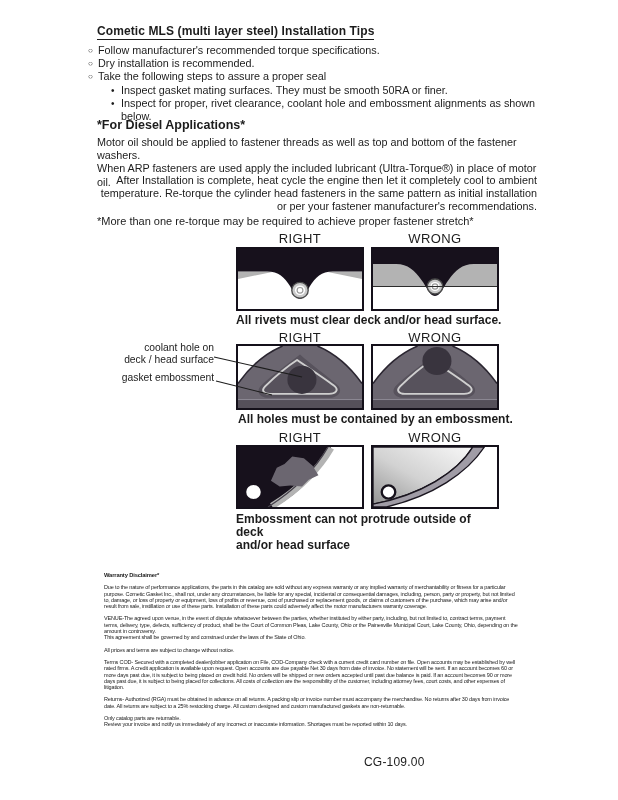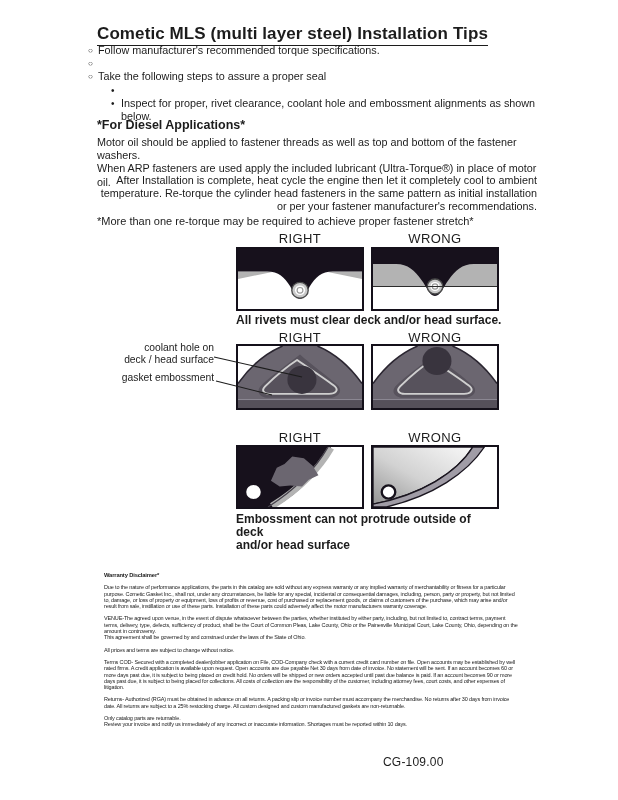--- a/index.html
+++ b/index.html
@@ -4,21 +4,21 @@
 <style>
   html,body{margin:0;padding:0;background:#e8e8e8;}
   .page{
     position:relative;width:618px;height:800px;background:var(--paper,#fff);
     margin:0 auto;overflow:hidden;color:var(--ink,#1c1c1c);
     font-family:"Liberation Sans", sans-serif;
   }
   .abs{position:absolute;}
   .pre{white-space:pre-line;}
   .title{
-    left:97px;top:24px;font-size:17px;font-weight:bold;
+    left:97px;top:24px;font-size:12px;font-weight:bold;
     border-bottom:1.6px solid var(--ink,#1c1c1c);padding-bottom:1px;letter-spacing:.1px;
   }
   .bullets{left:88px;top:44px;font-size:10.8px;line-height:13.2px;width:450px;}
   .b-row{display:flex;align-items:flex-start;}
   .b-row.sub{margin-left:23px;}
   .b-marker{width:10px;flex:0 0 10px;font-size:8px;line-height:13.2px;}
   .b-row.sub .b-marker{font-size:10px;}
   .sect-head{left:97px;top:118px;font-size:12.5px;font-weight:bold;}
   .body-par{font-size:10.8px;line-height:13.2px;width:440px;}
   .p1{left:97px;top:136px;}
@@ -28,44 +28,46 @@
   .dbox{
     width:128px;height:64px;border:2px solid #14101a;box-sizing:border-box;background:#fff;
   }
   .dbox svg{display:block;width:100%;height:100%;}
   .dbox2{height:66px;}
   .caption{font-size:12px;font-weight:bold;line-height:13px;}
   .callout{width:110px;text-align:right;font-size:10.3px;line-height:12px;}
   .legal{left:104px;top:572px;width:414px;font-size:5.5px;line-height:6.3px;letter-spacing:-0.15px;color:#222;}
   .legal h6{font-size:5.8px;margin:0 0 6px 0;}
   .legal p{margin:0 0 6px 0;}
-  .pagenum{left:383px;top:755px;font-size:12px;letter-spacing:.2px;}
+  .pagenum{left:364px;top:755px;font-size:12px;letter-spacing:.2px;}
   .ptr{pointer-events:none;}
 </style>
 </head>
 <body>
 
 <div class="page">
 
   <div class="abs title">Cometic MLS (multi layer steel) Installation Tips</div>
 
   <div class="abs bullets">
     <div class="b-row">
       <span class="b-marker">○</span>
       <span>Follow manufacturer's recommended torque specifications.</span>
     </div>
     <div class="b-row">
       <span class="b-marker">○</span>
+      <span>Dry installation is recommended.</span>
     </div>
     <div class="b-row">
       <span class="b-marker">○</span>
       <span>Take the following steps to assure a proper seal</span>
     </div>
     <div class="b-row sub">
       <span class="b-marker">•</span>
+      <span>Inspect gasket mating surfaces.  They must be smooth 50RA or finer.</span>
     </div>
     <div class="b-row sub">
       <span class="b-marker">•</span>
       <span>Inspect for proper, rivet clearance, coolant hole and embossment alignments as shown below.</span>
     </div>
   </div>
 
   <div class="abs body-par p1 pre">Motor oil should be applied to fastener threads as well as top and bottom of the fastener washers.
 When ARP fasteners are used apply the included lubricant (Ultra-Torque®) in place of motor oil.</div>
   <div class="abs sect-head">*For Diesel Applications*</div>
@@ -138,20 +140,21 @@
       <path d="M61 15 C75 25 93 37 100 43 C104 47 101 51 94 51 L33 51 C26 51 24 47 28 43 C38 33 49 23 61 15 Z" fill="none" stroke="var(--emboss-line,#cfcfcf)" stroke-width="2"></path>
       <circle cx="66" cy="16" r="15" fill="#39343e"></circle>
     </svg>
   </div>
 
   <svg class="abs ptr" style="left:212px;top:350px;" width="96" height="50">
     <line x1="2" y1="7" x2="90" y2="27" stroke="#1c1c1c" stroke-width="1.1"></line>
     <line x1="4" y1="31" x2="60" y2="45" stroke="#1c1c1c" stroke-width="1.1"></line>
   </svg>
 
+  <div class="abs caption" style="left:238px;top:413px;">All holes must be contained by an embossment.</div>
 
   <div class="abs rw-label" style="left:236px;top:430px;">RIGHT</div>
   <div class="abs rw-label" style="left:371px;top:430px;">WRONG</div>
 
   <div class="abs dbox" style="left:236px;top:445px;">
     <svg viewBox="0 0 128 64" preserveAspectRatio="none">
       <rect x="0" y="0" width="128" height="64" fill="var(--diagram-black,#17111c)"></rect>
       <path d="M96 0 H128 V64 H38 C64 49 84 27 96 0 Z" fill="#ffffff"></path>
       <path d="M35 63 C60 47 82 26 96 1" fill="none" stroke="var(--gray-light,#b3b3b3)" stroke-width="7"></path>
       <path d="M31 64 C57 47 79 25 93 0" fill="none" stroke="#46414b" stroke-width="1.4"></path>

